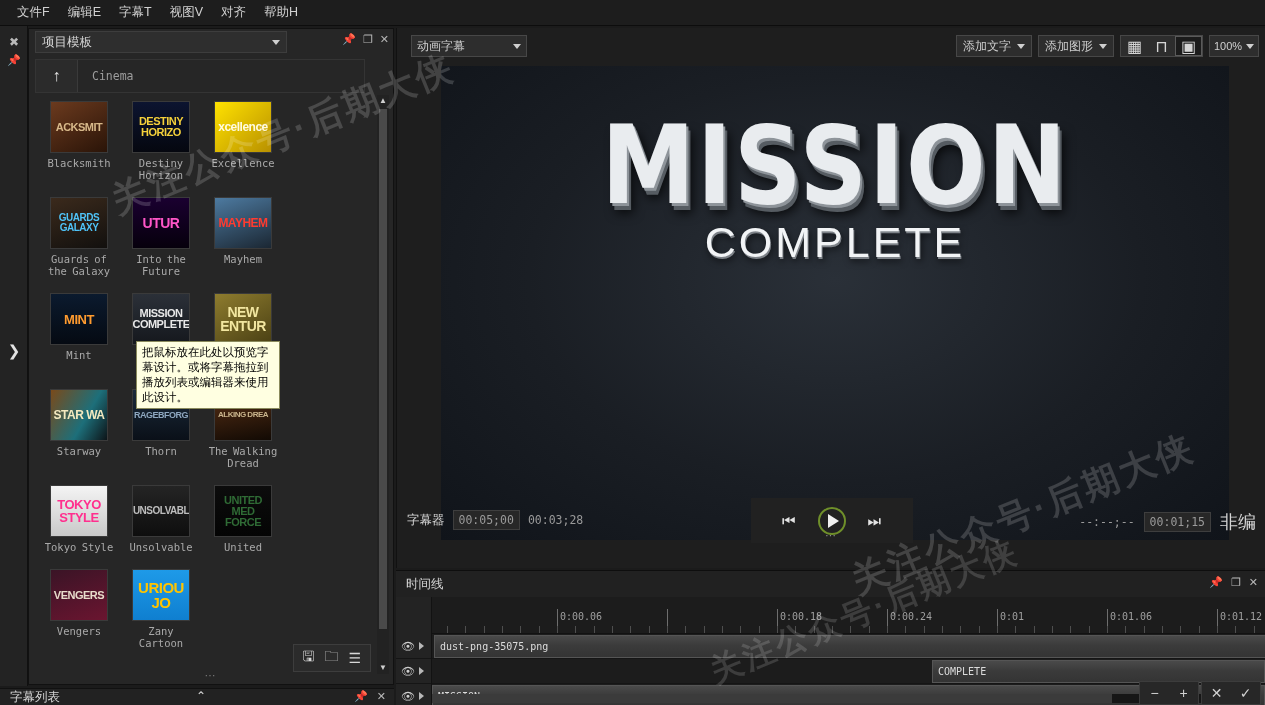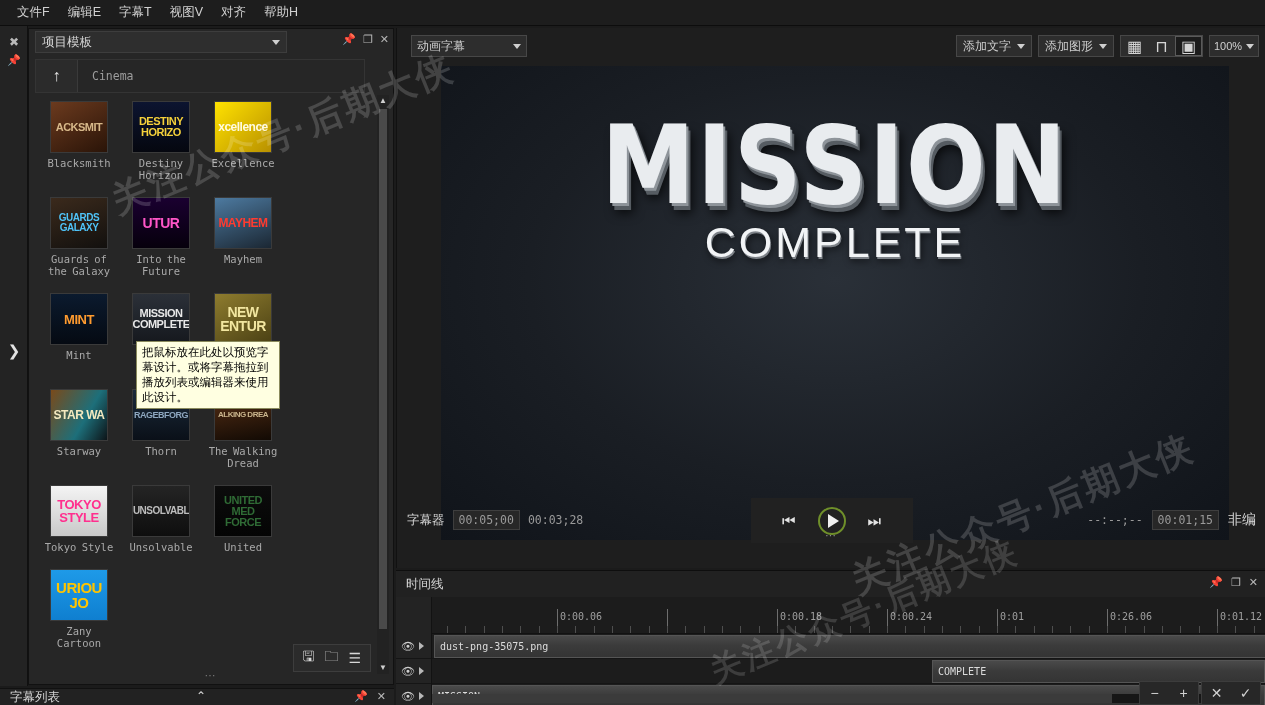--- a/index.html
+++ b/index.html
@@ -176,21 +176,21 @@
     width:162px; height:45px; background:#212121;
     display:flex; align-items:center; justify-content:center; gap:22px;
   }
   .tp-ico { color:#e3e3e3; font-size:15px; }
   #tp-play {
     width:28px; height:28px; border-radius:50%; border:2px solid #6f8f2a;
     display:flex; align-items:center; justify-content:center;
   }
   #tp-play .tri { width:0;height:0;border-top:7px solid transparent;border-bottom:7px solid transparent;border-left:11px solid #f0f0f0; margin-left:3px;}
   #tp-right { position:absolute; right:10px; top:12px; display:flex; align-items:center; gap:9px; }
-  #tp-right .lab { font-size:14px; color:#d6d6d6; }
+  #tp-right .lab { font-size:18px; color:#d6d6d6; }
   #pv-grip { position:absolute; left:0; bottom:4px; width:869px; text-align:center; color:#8a8a8a; font-size:11px; letter-spacing:2px;}
 
   
   #timeline {
     position:absolute; left:396px; top:570px; width:869px; height:135px;
     background:#212121; border-top:1px solid #0e0e0e;
   }
   #tl-head { position:relative; height:26px; background:#212121; }
   #tl-head .title { position:absolute; left:10px; top:5px; font-size:12.5px; color:#d6d6d6;}
   #tl-head .icons { position:absolute; right:7px; top:5px; display:flex; gap:8px; font-size:11px; color:#b9b9b9;}
@@ -409,20 +409,28 @@
             <div class="tpl-name">Unsolvable</div>
           </div>
           <div class="tpl-cell">
             <div class="tpl-thumb" style="background: linear-gradient(rgb(12, 12, 12), rgb(4, 4, 4));">
               <div class="tt" style="color: rgb(47, 107, 53); font-size: 11px;">
                 <div>UNITED</div>
                 <div>MED FORCE</div>
               </div>
             </div>
             <div class="tpl-name">United</div>
+          </div>
+          <div class="tpl-cell">
+            <div class="tpl-thumb" style="background: linear-gradient(160deg, rgb(58, 20, 38), rgb(107, 21, 48));">
+              <div class="tt" style="color: rgb(232, 220, 203); font-size: 11px;">
+                <div>VENGERS</div>
+              </div>
+            </div>
+            <div class="tpl-name">Vengers</div>
           </div>
           <div class="tpl-cell">
             <div class="tpl-thumb" style="background: linear-gradient(rgb(30, 154, 232), rgb(15, 127, 208));">
               <div class="tt" style="color: rgb(255, 196, 0); font-size: 15px; text-align: center;">
                 <div>URIOU</div>
                 <div>JO</div>
               </div>
             </div>
             <div class="tpl-name">Zany Cartoon</div>
           </div>
@@ -529,21 +537,21 @@
           <div class="rt" style="left: 125px;">0:00.06</div>
           <div class="rmaj" style="left: 235px;"></div>
           <div class="rt" style="left: 235px; margin-top: 35px;">0:00.12</div>
           <div class="rmaj" style="left: 345px;"></div>
           <div class="rt" style="left: 345px;">0:00.18</div>
           <div class="rmaj" style="left: 455px;"></div>
           <div class="rt" style="left: 455px;">0:00.24</div>
           <div class="rmaj" style="left: 565px;"></div>
           <div class="rt" style="left: 565px;">0:01</div>
           <div class="rmaj" style="left: 675px;"></div>
-          <div class="rt" style="left: 675px;">0:26.06</div>
+          <div class="rt" style="left: 675px;">0:01.06</div>
           <div class="rmaj" style="left: 785px;"></div>
           <div class="rt" style="left: 785px;">0:01.12</div>
           <div class="rmin" style="left: 15px;"></div>
           <div class="rmin" style="left: 33px;"></div>
           <div class="rmin" style="left: 52px;"></div>
           <div class="rmin" style="left: 70px;"></div>
           <div class="rmin" style="left: 88px;"></div>
           <div class="rmin" style="left: 107px;"></div>
           <div class="rmin" style="left: 125px;"></div>
           <div class="rmin" style="left: 143px;"></div>

